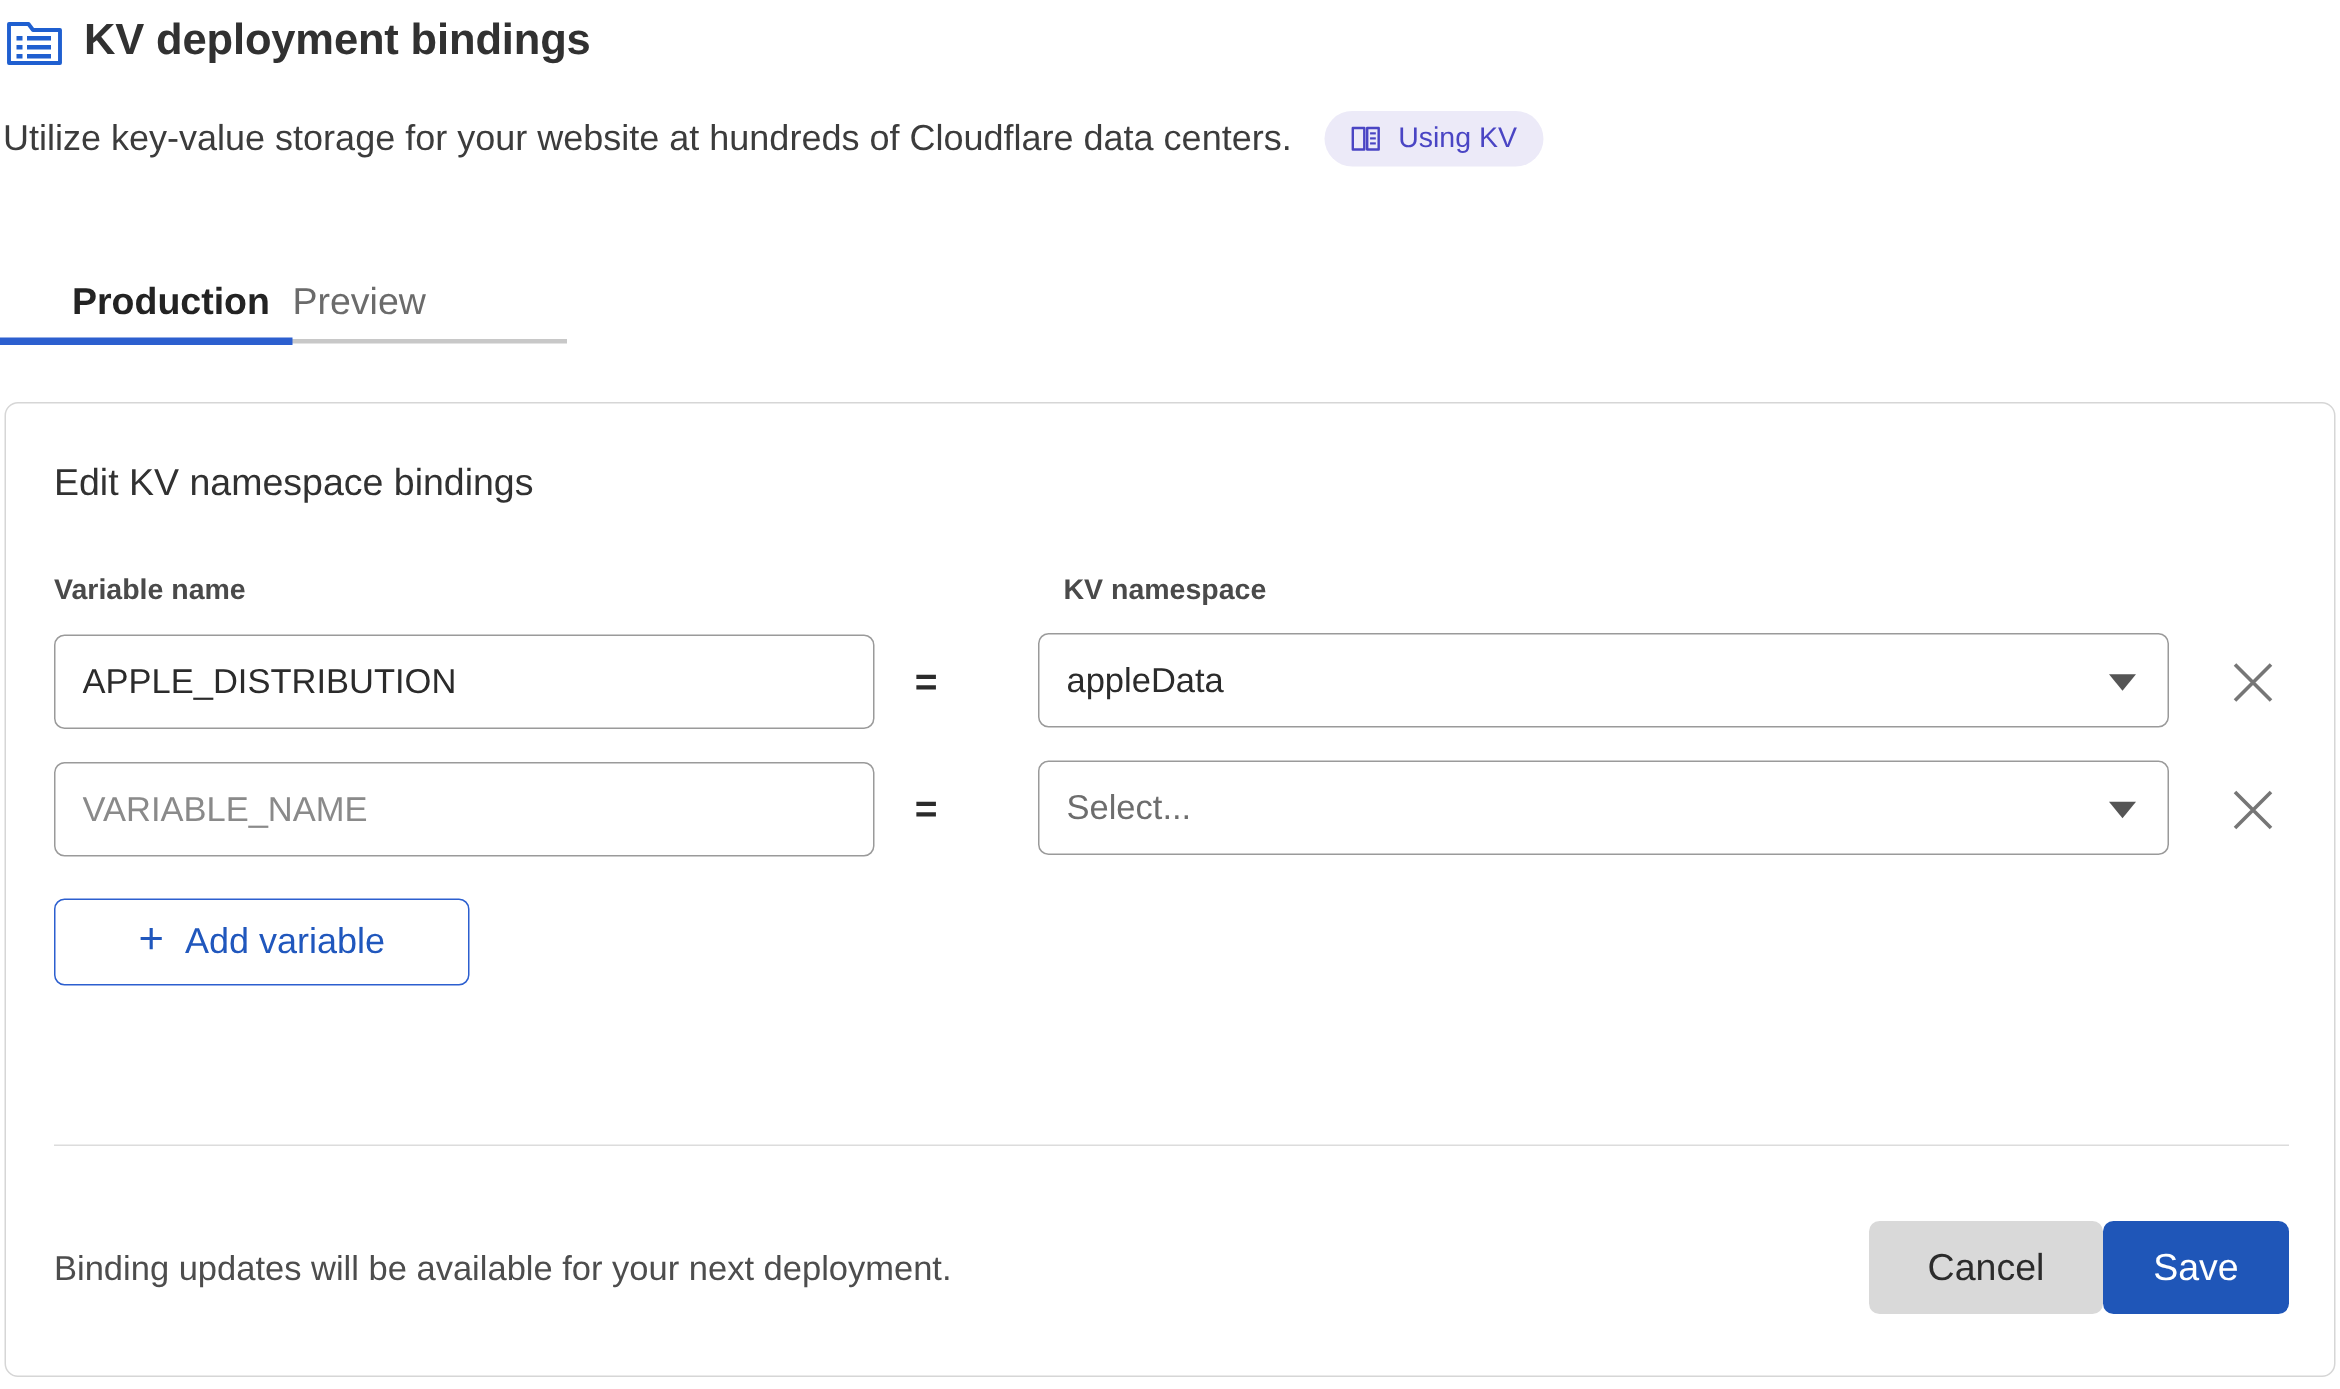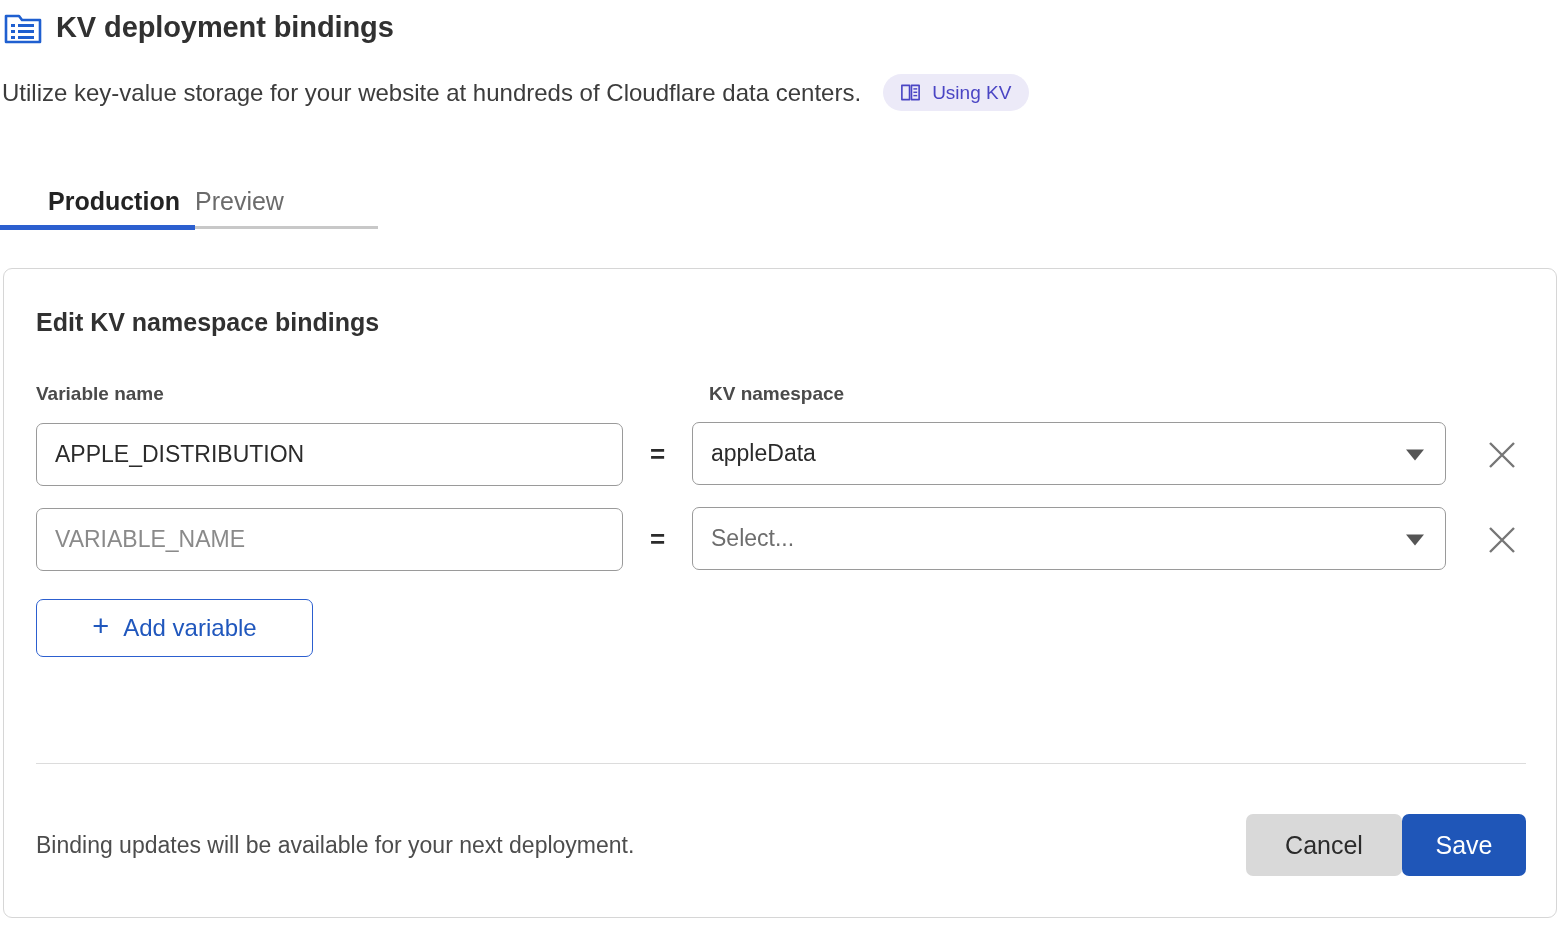--- a/index.html
+++ b/index.html
@@ -121,21 +121,21 @@
     height: 650px;
     border: 1px solid #d6d6d6;
     border-radius: 9px;
     background: #fff;
   }
   .card-title {
     position: absolute;
     left: 32px;
     top: 39px;
     font-size: 25px;
-    font-weight: bold;
+    font-weight: normal;
     color: #313131;
   }
 
   .form {
     position: absolute;
     left: 32px;
     top: 112px;
     width: 1490px;
   }
   .col-labels {
@@ -180,20 +180,21 @@
     font-weight: bold;
     color: #2b2b2b;
     flex: 0 0 auto;
   }
 
   .select-wrap {
     position: relative;
     width: 754px;
     height: 66px;
     flex: 0 0 auto;
+    margin-left: 40px;
   }
   .select-box {
     width: 754px;
     height: 63px;
     border: 1px solid #9a9a9a;
     border-radius: 7px;
     background: #fff;
     display: flex;
     align-items: center;
     padding: 0 18px;

